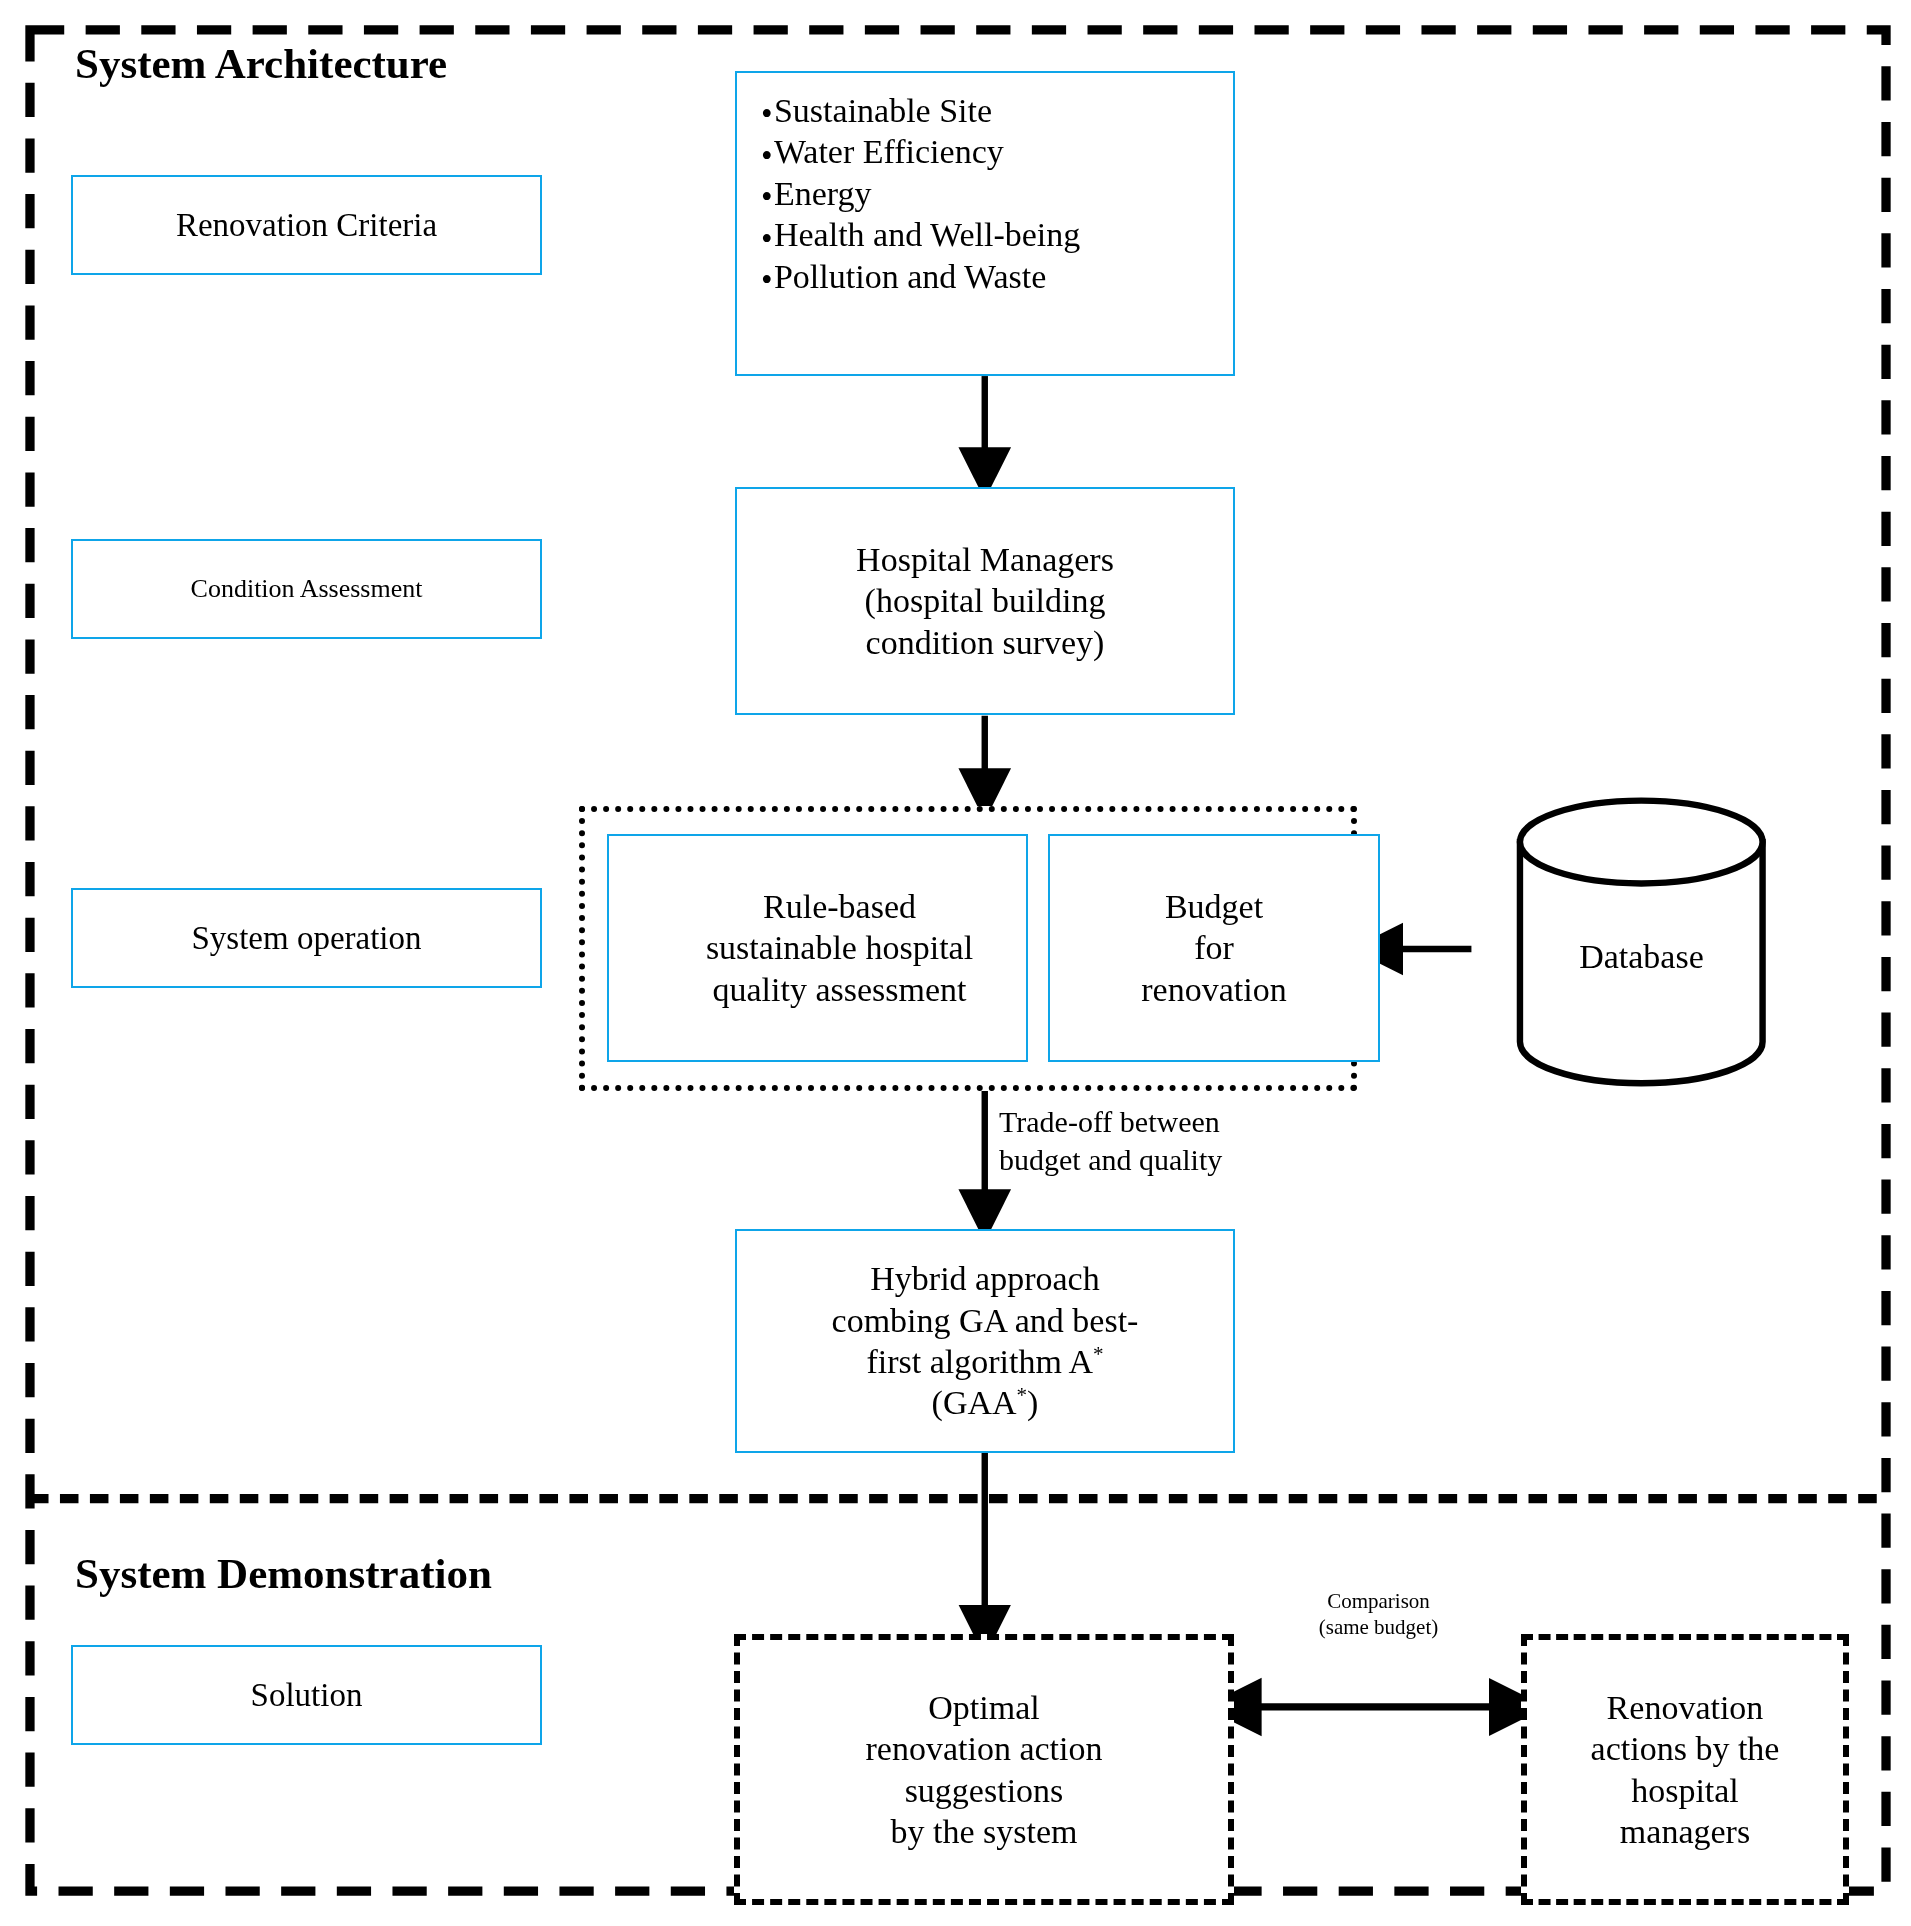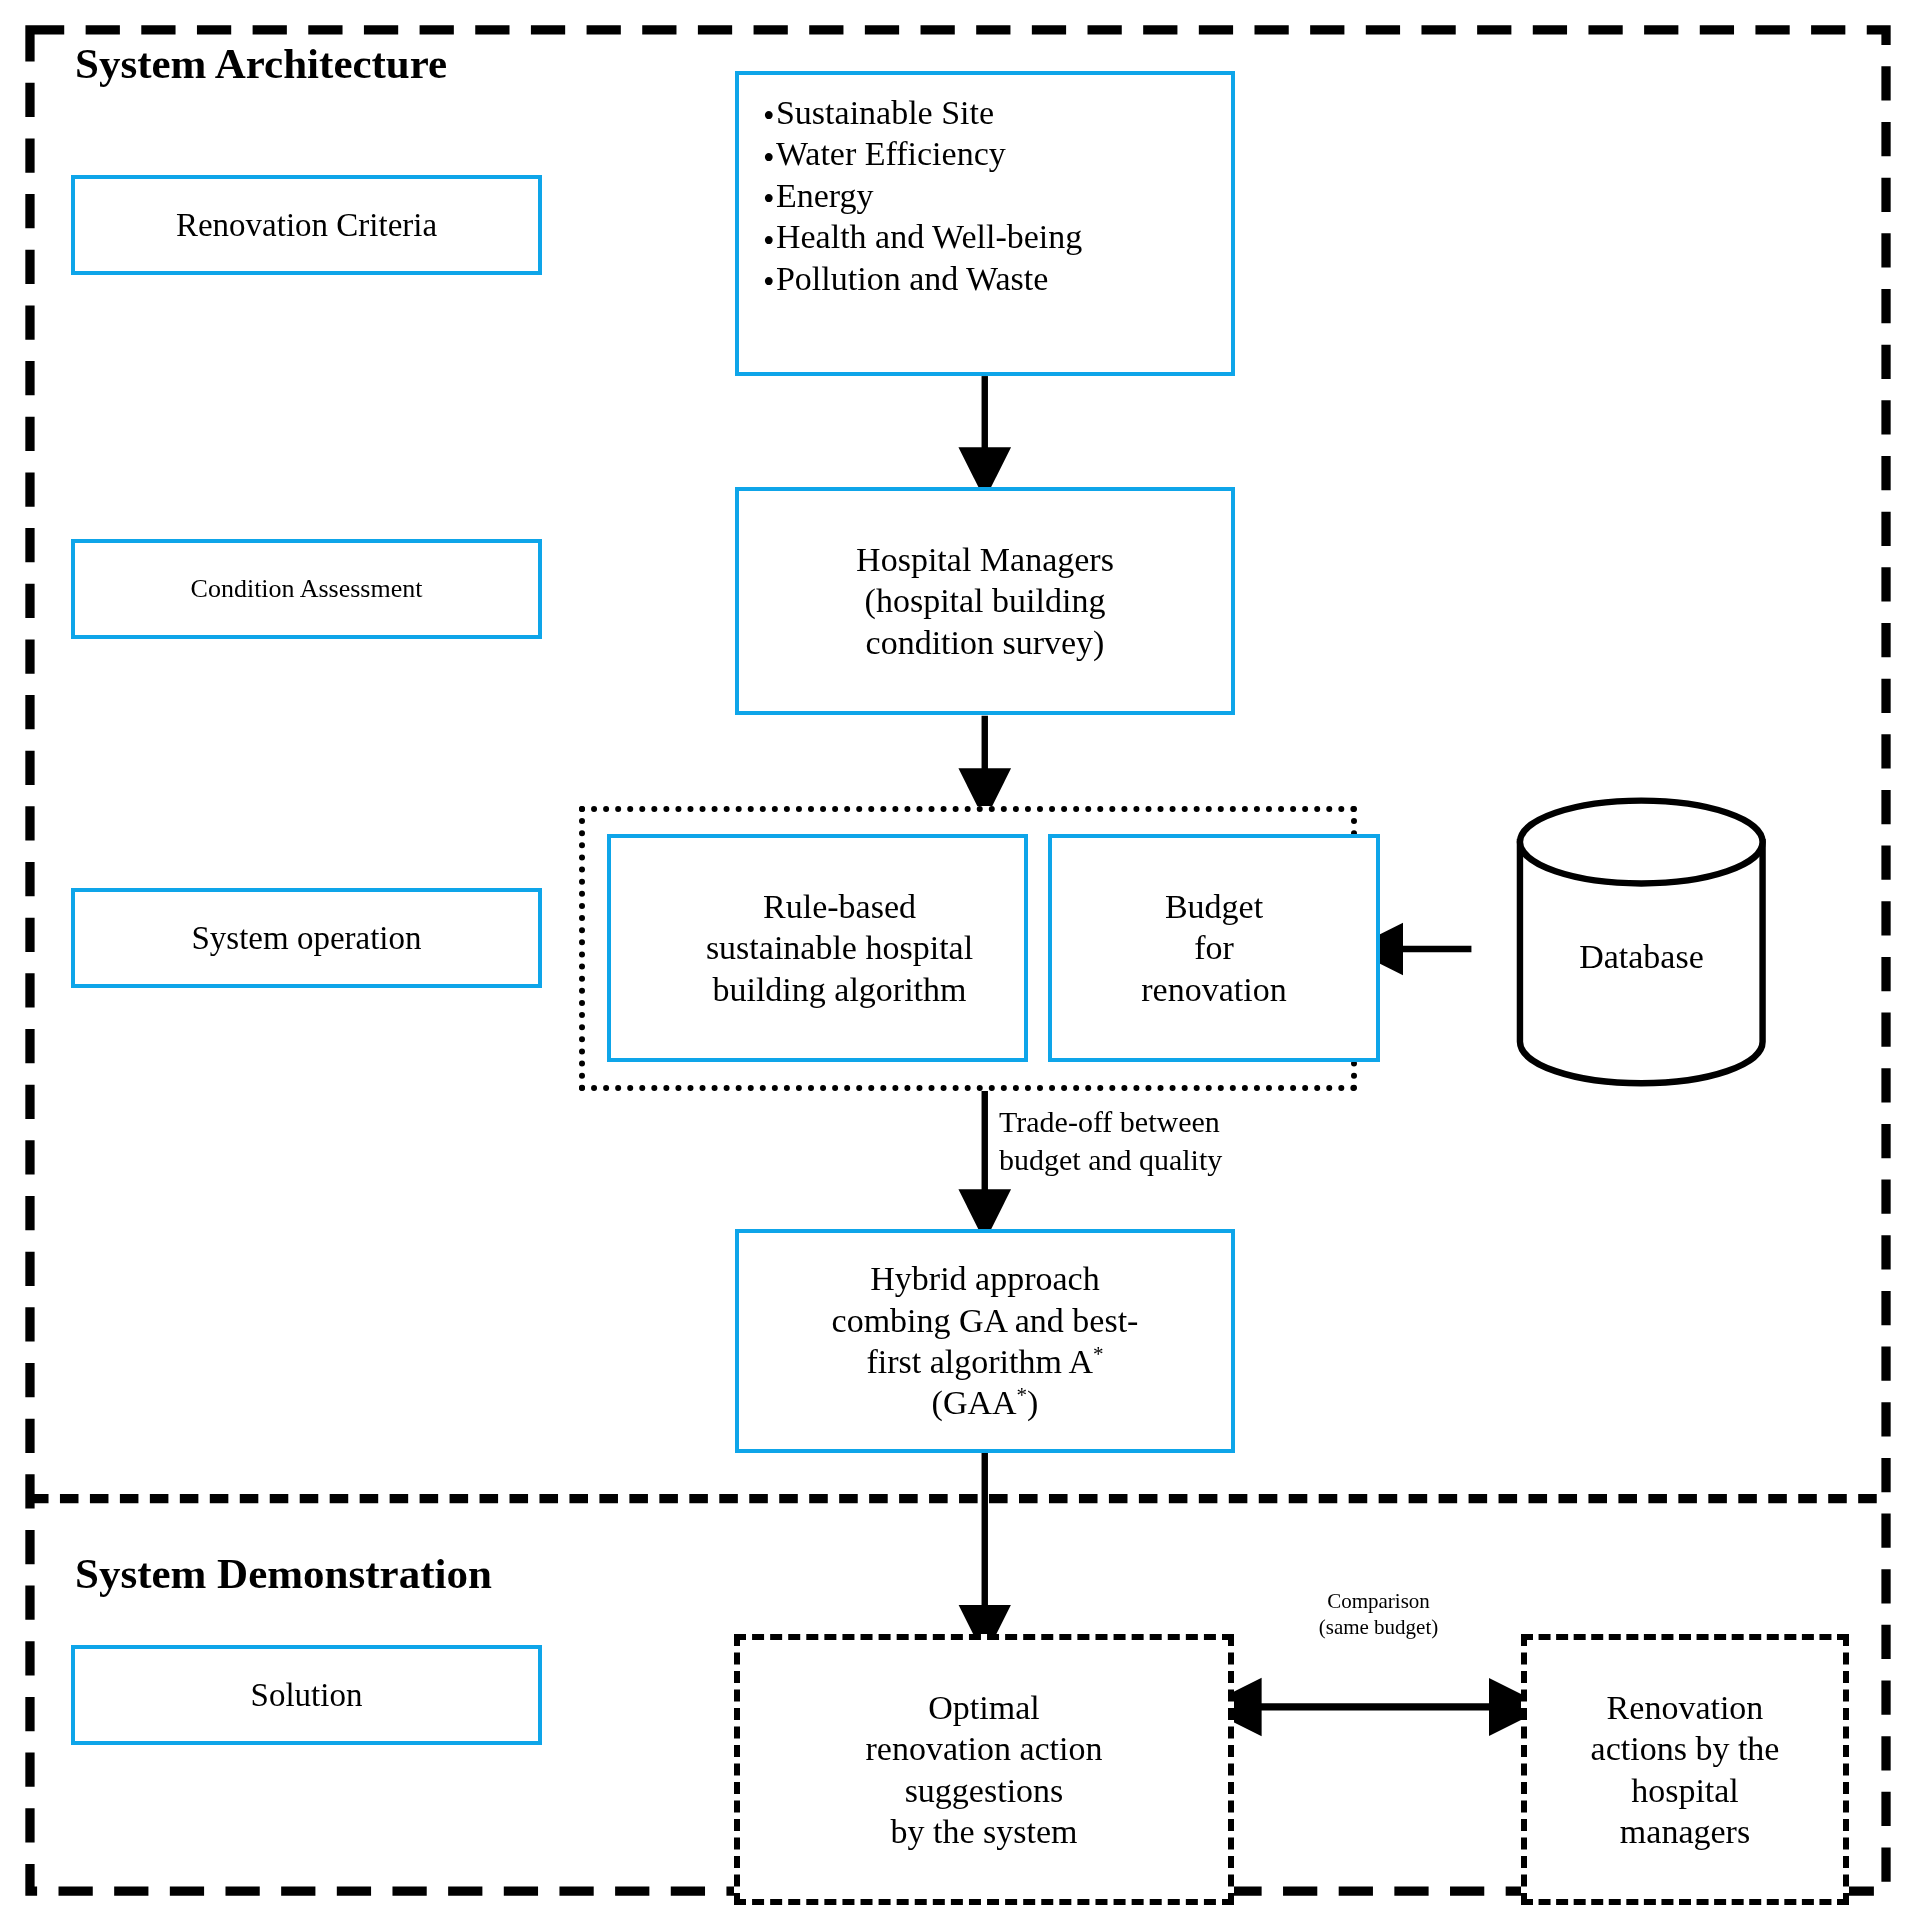--- a/index.html
+++ b/index.html
@@ -4,21 +4,21 @@
 <style>
   html,body{margin:0;padding:0;background:#ffffff;}
   body{width:1911px;height:1926px;overflow:hidden;
        font-family:"Liberation Serif","DejaVu Serif",serif;color:#000;}
   #stage{position:relative;width:1911px;height:1926px;}
   svg.layer{position:absolute;left:0;top:0;width:1911px;height:1926px;}
 
   .node{position:absolute;box-sizing:border-box;display:flex;
         align-items:center;justify-content:center;text-align:center;
         background:#fff;}
-  .solid{border:4px solid #0ea5e9;}
+  .solid{border:2px solid #0ea5e9;}
   .dashedbox{border:6.4px dashed #000;}
   .txt{line-height:1.22;}
 
   .sec-title{position:absolute;font-weight:bold;white-space:nowrap;}
 
   .criteria{align-items:flex-start;justify-content:flex-start;}
   .criteria .inner{padding:17px 0 0 24px;text-align:left;}
   .criteria .li{white-space:nowrap;}
   .bullet{font-size:33px;line-height:0;vertical-align:middle;padding-right:1.4px;}
 
@@ -116,21 +116,21 @@
   </div>
 
   <div style="position:absolute;left:579px;top:806px;width:778px;height:285px;
               border:6.4px dotted #000;box-sizing:border-box;background:#fff;">
   </div>
 
   <div class="node solid" style="left:607px;top:834px;width:421px;height:228px;font-size:34px;padding-left:44px;">
     <div class="txt">
       <div>Rule-based</div>
       <div>sustainable hospital</div>
-      <div>building algorithm</div>
+      <div>quality assessment</div>
     </div>
   </div>
 
   <div class="node solid" style="left:1048px;top:834px;width:332px;height:228px;font-size:34px;">
     <div class="txt">
       <div>Budget</div>
       <div>for</div>
       <div>renovation</div>
     </div>
   </div>

